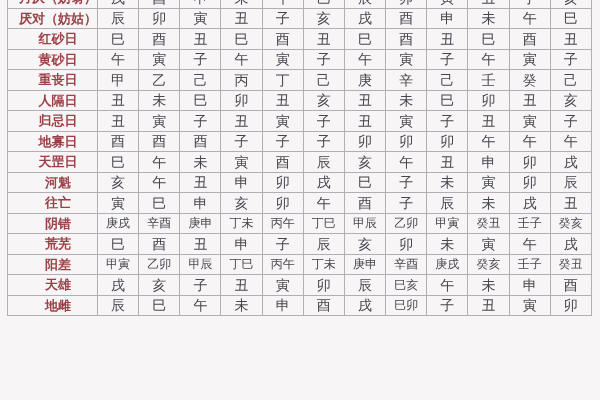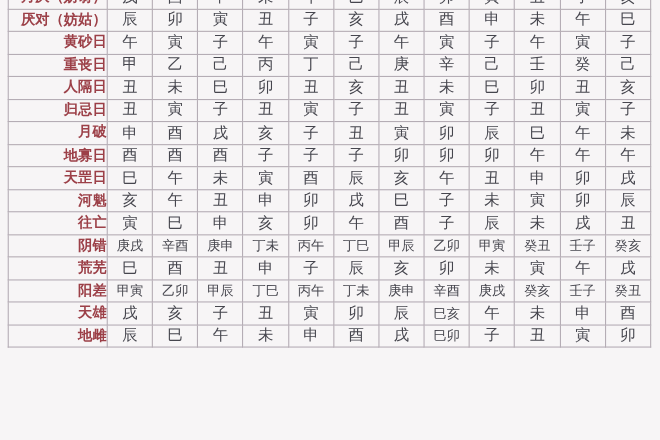--- a/index.html
+++ b/index.html
@@ -30,21 +30,21 @@
     text-align: center;
     vertical-align: middle;
     font-size: 14px;
     color: var(--cell, #46464e);
     line-height: 1;
     white-space: nowrap;
     overflow: hidden;
   }
   table.almanac td.label {
     width: 78px;
-    text-align: right;
+    text-align: center;
     padding-left: 11px;
     font-size: 13px;
     font-weight: bold;
     color: var(--label, #9c4048);
     letter-spacing: 0px;
   }
   table.almanac td.pair {
     font-size: 12px;
     text-align: center;
   }
@@ -77,20 +77,35 @@
           <td>寅</td>
           <td>丑</td>
           <td>子</td>
           <td>亥</td>
           <td>戌</td>
           <td>酉</td>
           <td>申</td>
           <td>未</td>
           <td>午</td>
           <td>巳</td>
+        </tr>
+        <tr>
+          <td class="label">红砂日</td>
+          <td>巳</td>
+          <td>酉</td>
+          <td>丑</td>
+          <td>巳</td>
+          <td>酉</td>
+          <td>丑</td>
+          <td>巳</td>
+          <td>酉</td>
+          <td>丑</td>
+          <td>巳</td>
+          <td>酉</td>
+          <td>丑</td>
         </tr>
         <tr>
           <td class="label">黄砂日</td>
           <td>午</td>
           <td>寅</td>
           <td>子</td>
           <td>午</td>
           <td>寅</td>
           <td>子</td>
           <td>午</td>
@@ -139,35 +154,20 @@
           <td>寅</td>
           <td>子</td>
           <td>丑</td>
           <td>寅</td>
           <td>子</td>
           <td>丑</td>
           <td>寅</td>
           <td>子</td>
         </tr>
         <tr>
-          <td class="label">月破</td>
-          <td>申</td>
-          <td>酉</td>
-          <td>戌</td>
-          <td>亥</td>
-          <td>子</td>
-          <td>丑</td>
-          <td>寅</td>
-          <td>卯</td>
-          <td>辰</td>
-          <td>巳</td>
-          <td>午</td>
-          <td>未</td>
-        </tr>
-        <tr>
           <td class="label">地寡日</td>
           <td>酉</td>
           <td>酉</td>
           <td>酉</td>
           <td>子</td>
           <td>子</td>
           <td>子</td>
           <td>卯</td>
           <td>卯</td>
           <td>卯</td>

